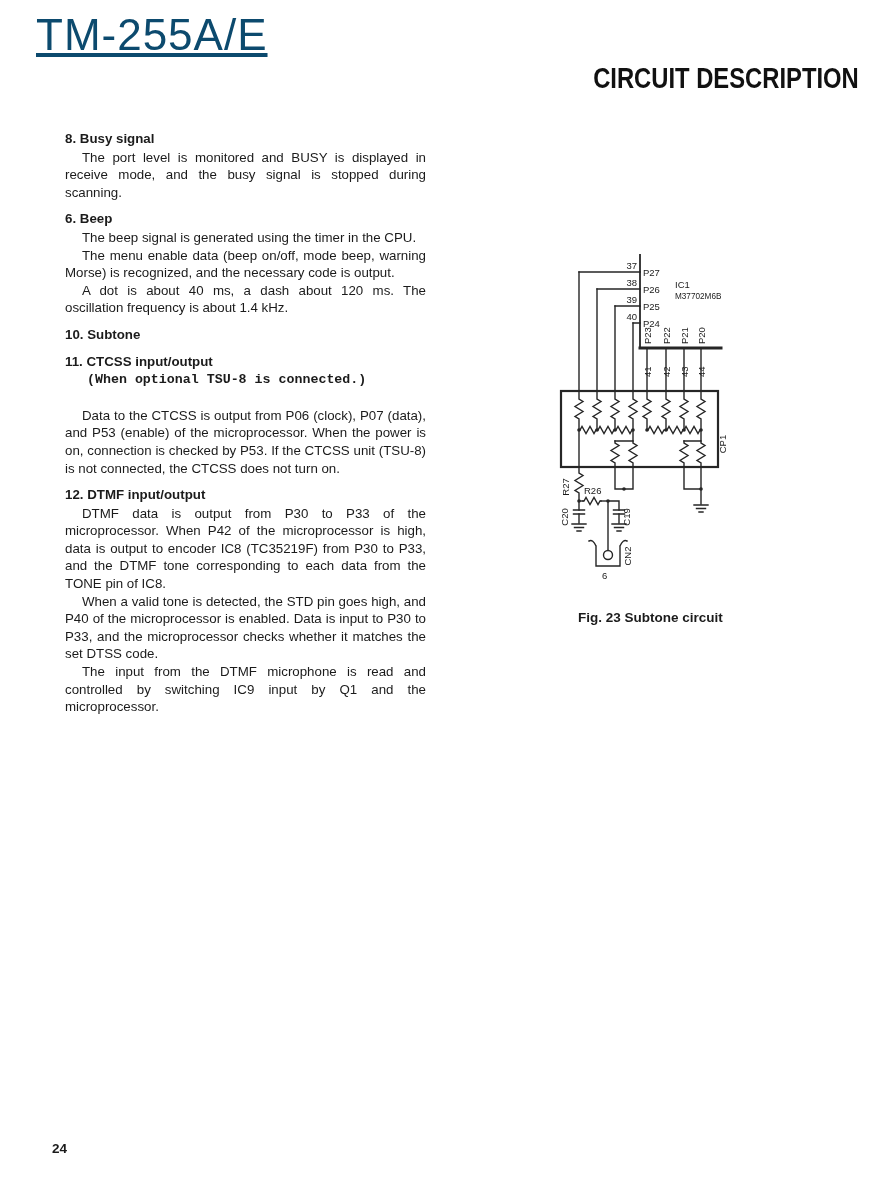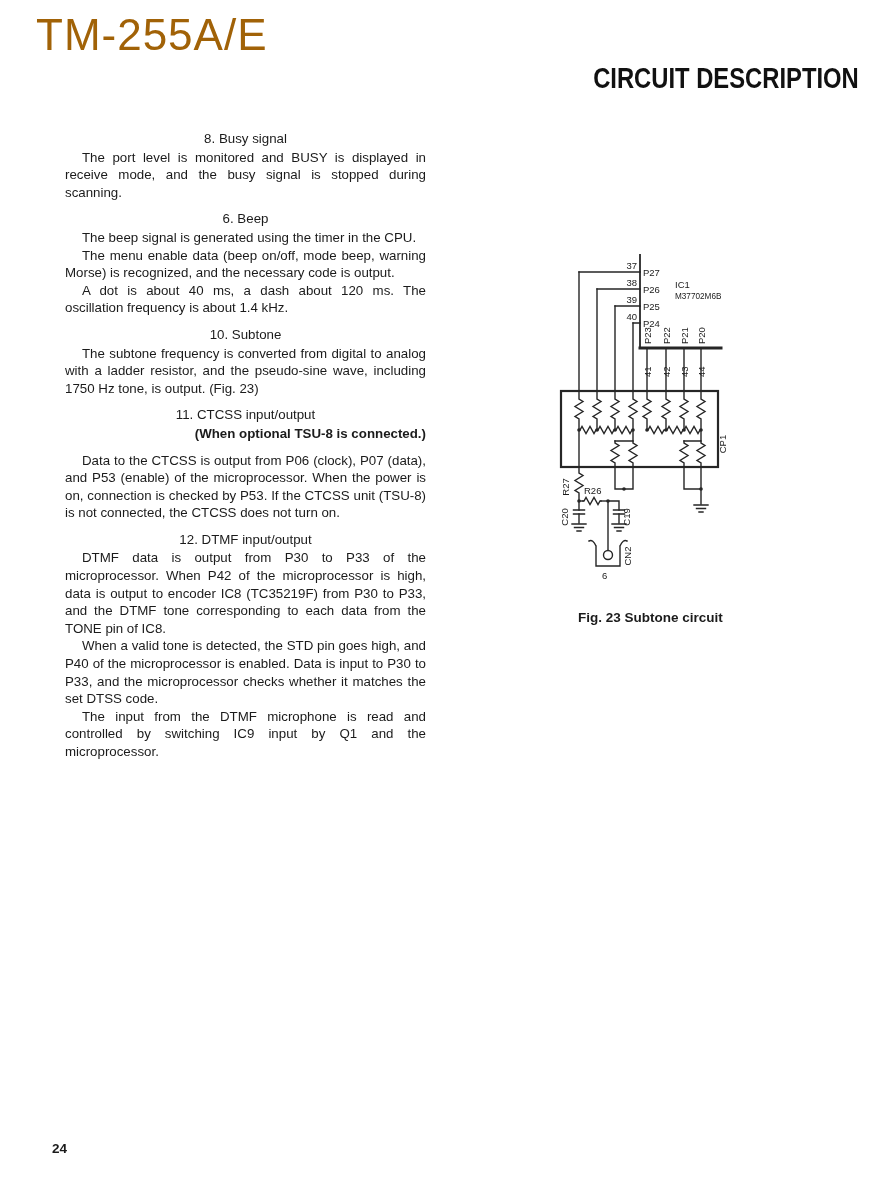--- a/index.html
+++ b/index.html
@@ -3,34 +3,34 @@
 <meta charset="utf-8">
 <style>
   html,body{margin:0;padding:0;background:#e8e8e8;}
   .page{
     position:relative;width:888px;height:1200px;background:#ffffff;
     font-family:"Liberation Sans",sans-serif;color:#1b1b1b;overflow:hidden;
     margin:0 auto;
   }
   .model-title{
     position:absolute;left:36px;top:10px;font-size:44px;font-weight:400;
-    letter-spacing:1px;color:#a16207;
+    letter-spacing:1px;color:#0c4a6e;text-decoration:underline;
   }
   .doc-title-wrap{position:absolute;left:0;top:62px;width:888px;text-align:right;}
   .doc-title{
     display:inline-block;font-size:29px;font-weight:700;letter-spacing:0px;
     transform:scaleX(0.82);transform-origin:center;color:#111;
   }
   .text-col{
     position:absolute;left:65px;top:130px;width:361px;
     font-size:13.3px;line-height:17.6px;text-align:justify;
   }
-  .sec-head{font-weight:400;margin:9px 0 1px 0;text-align:center;}
+  .sec-head{font-weight:700;margin:9px 0 1px 0;text-align:left;}
   .sec-head.first{margin-top:0;}
-  .sec-subhead{font-weight:700;margin:0 0 9px 0;padding-left:22px;text-align:right;}
+  .sec-subhead{font-weight:700;margin:0 0 18px 0;padding-left:22px;text-align:left;font-family:Liberation Mono, monospace;}
   .para{margin:0;text-indent:17px;}
   .fig-caption{
     position:absolute;left:578px;top:610px;font-size:13.5px;font-weight:700;
   }
   .page-number{
     position:absolute;left:52px;top:1141px;font-size:13.5px;font-weight:700;
   }
   svg text{font-family:"Liberation Sans",sans-serif;}
 </style>
 </head>
@@ -48,21 +48,20 @@
 
     <div class="sec-head first">8. Busy signal</div>
     <p class="para">The port level is monitored and BUSY is displayed in receive mode, and the busy signal is stopped during scanning.</p>
 
     <div class="sec-head">6. Beep</div>
     <p class="para">The beep signal is generated using the timer in the CPU.</p>
     <p class="para">The menu enable data (beep on/off, mode beep, warning Morse) is recognized, and the necessary code is output.</p>
     <p class="para">A dot is about 40 ms, a dash about 120 ms.  The oscillation frequency is about 1.4 kHz.</p>
 
     <div class="sec-head">10. Subtone</div>
-    <p class="para">The subtone frequency is converted from digital to analog with a ladder resistor, and the pseudo-sine wave, including 1750 Hz tone, is output. (Fig. 23)</p>
 
     <div class="sec-head">11. CTCSS input/output</div>
     <div class="sec-subhead">(When optional TSU-8 is connected.)</div>
     <p class="para">Data to the CTCSS is output from P06 (clock), P07 (data), and P53 (enable) of the microprocessor. When the power is on, connection is checked by P53. If the CTCSS unit (TSU-8) is not connected, the CTCSS does not turn on.</p>
 
     <div class="sec-head">12. DTMF input/output</div>
     <p class="para">DTMF data is output from P30 to P33 of the microprocessor. When P42 of the microprocessor is high, data is output to encoder IC8 (TC35219F) from P30 to P33, and the DTMF tone corresponding to each data from the TONE pin of IC8.</p>
     <p class="para">When a valid tone is detected, the STD pin goes high, and P40 of the microprocessor is enabled. Data is input to P30 to P33, and the microprocessor checks whether it matches the set DTSS code.</p>
     <p class="para">The input from the DTMF microphone is read and controlled by switching IC9 input by Q1 and the microprocessor.</p>
 

